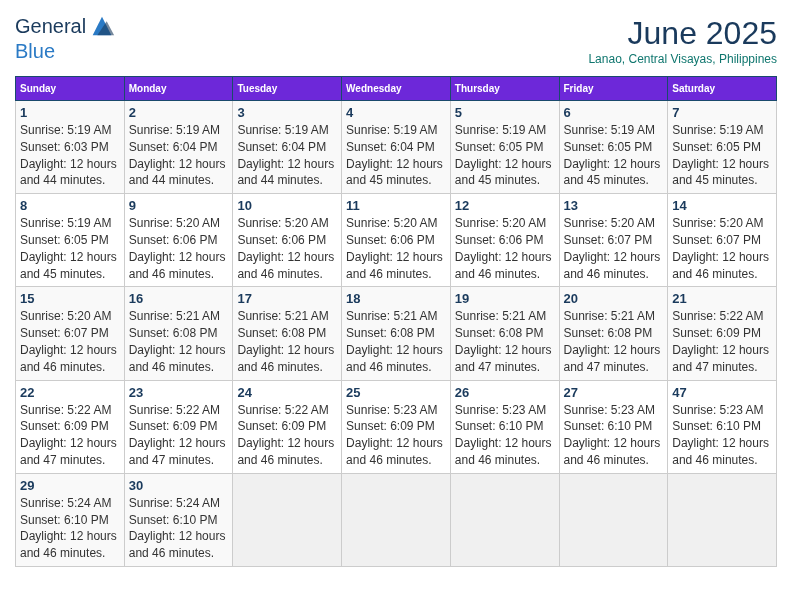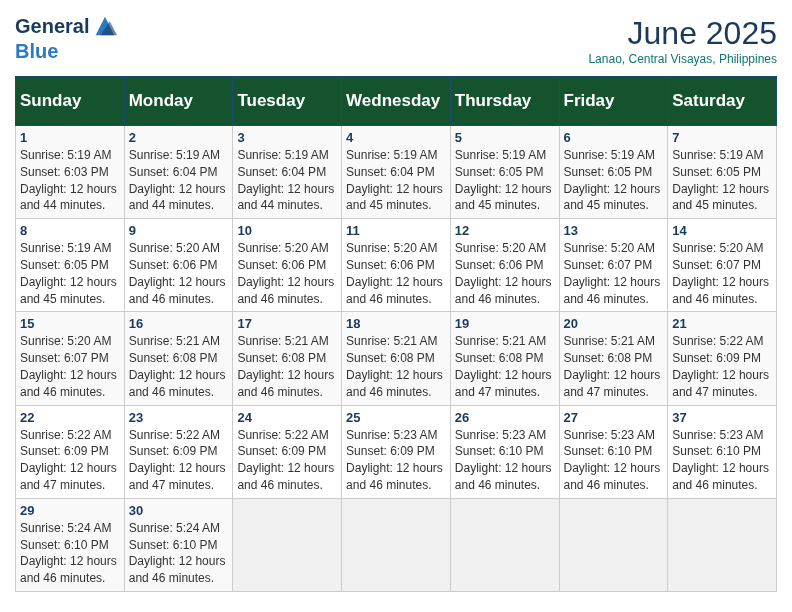--- a/index.html
+++ b/index.html
@@ -15,21 +15,21 @@
       justify-content: space-between;
       align-items: flex-start;
       margin-bottom: 10px;
     }
     .logo {
       display: flex;
       align-items: center;
     }
     .logo-text {
       font-size: 20px;
-      font-weight: bold;
+      font-weight: normal;
       color: #1a3a5c;
       line-height: 1.1;
     }
     .logo-text span {
       color: #2a7ac5;
       text-align: right;
     }
     .logo-icon {
       width: 28px;
       height: 28px;
@@ -46,25 +46,25 @@
     .location-title {
       font-size: 12px;
       color: #0f766e;
     }
     table {
       width: 100%;
       border-collapse: collapse;
       table-layout: fixed;
     }
     thead th {
-      background-color: #14532d;
+      background-color: #6d28d9;
       color: #fff;
-      font-size: 17px;
+      font-size: 10px;
       font-weight: bold;
-      padding: 14px 4px;
+      padding: 6px 4px;
       text-align: left;
       border: 1px solid #1a4a6c;
     }
     tbody td {
       vertical-align: top;
       border: 1px solid #ccc;
       padding: 4px 4px;
       font-size: 10.5px;
       color: #333;
       background: #fff;
@@ -232,21 +232,21 @@
         </td>
         <td>
           <span class="day-number">26</span>
           <span class="day-info">Sunrise: 5:23 AM<br>Sunset: 6:10 PM<br>Daylight: 12 hours and 46 minutes.</span>
         </td>
         <td>
           <span class="day-number">27</span>
           <span class="day-info">Sunrise: 5:23 AM<br>Sunset: 6:10 PM<br>Daylight: 12 hours and 46 minutes.</span>
         </td>
         <td>
-          <span class="day-number">37</span>
+          <span class="day-number">47</span>
           <span class="day-info">Sunrise: 5:23 AM<br>Sunset: 6:10 PM<br>Daylight: 12 hours and 46 minutes.</span>
         </td>
       </tr>
       <tr>
         <td>
           <span class="day-number">29</span>
           <span class="day-info">Sunrise: 5:24 AM<br>Sunset: 6:10 PM<br>Daylight: 12 hours and 46 minutes.</span>
         </td>
         <td>
           <span class="day-number">30</span>

